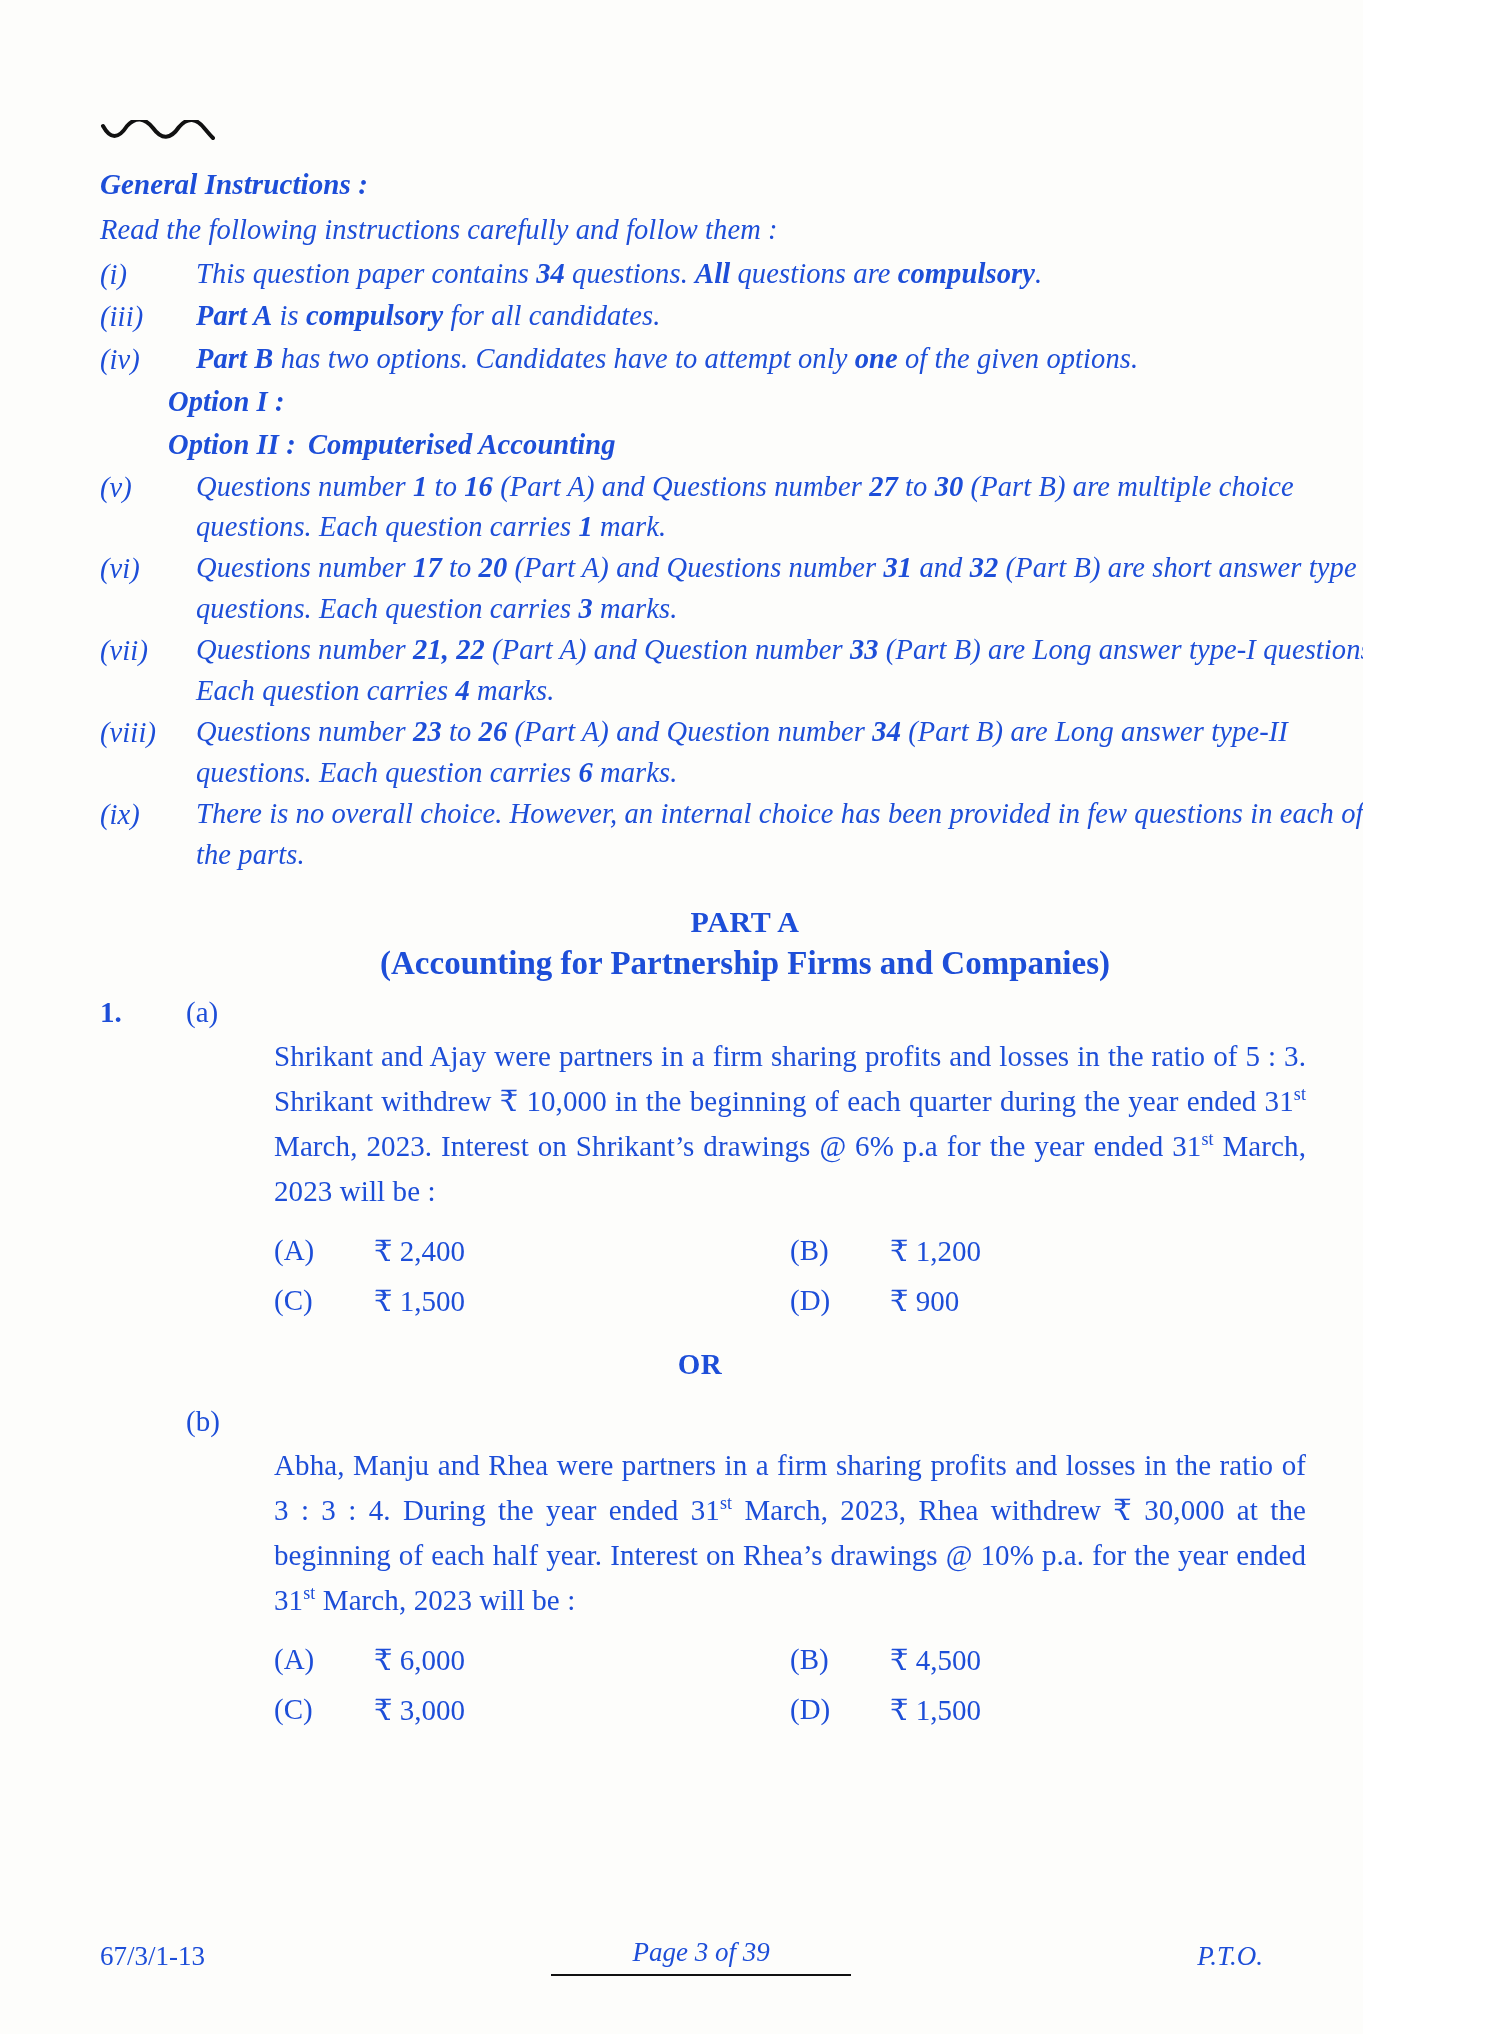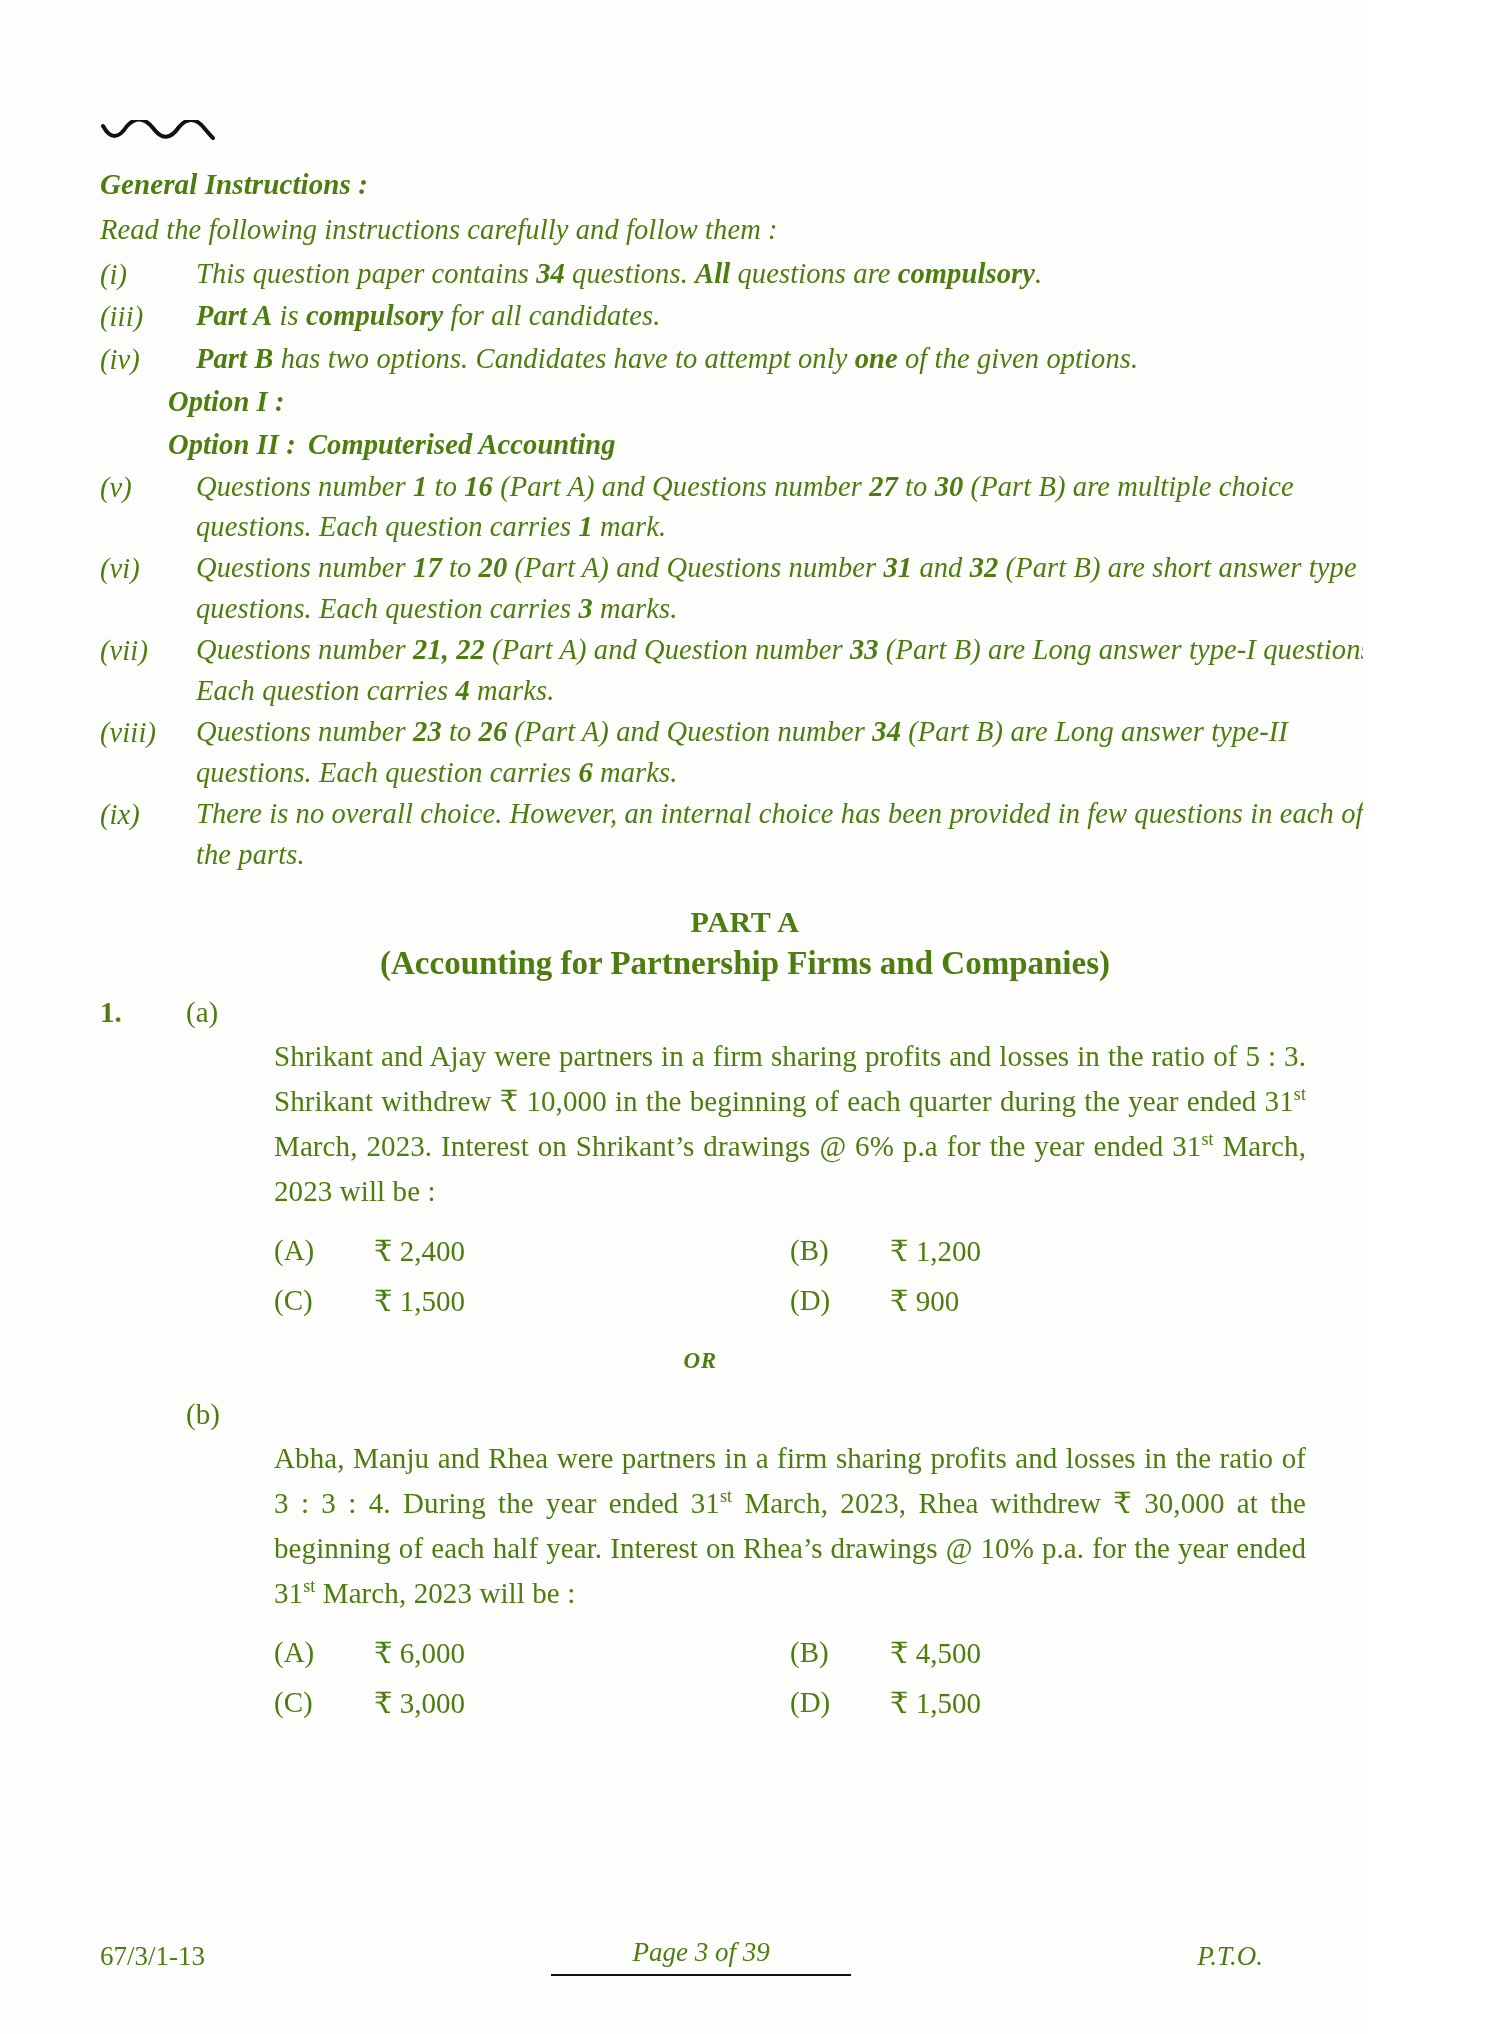--- a/index.html
+++ b/index.html
@@ -6,21 +6,21 @@
     margin: 0;
     padding: 0;
     background: #ffffff;
   }
   .page {
     position: relative;
     width: 1363px;
     height: 2034px;
     background: #fdfdfb;
     font-family: "Liberation Serif", "DejaVu Serif", serif;
-    color: #4d7c0f;
+    color: #1d4ed8;
     overflow: hidden;
   }
   .content {
     position: absolute;
     left: 100px;
     top: 120px;
     width: 1290px;
   }
 
   
@@ -143,26 +143,25 @@
     font-size: 29px;
   }
   .mcq-col { flex: 0 0 50%; display: flex; }
   .mcq-key { flex: 0 0 100px; }
   .mcq-val { flex: 1 1 auto; }
   .mcq-row2 { margin-top: 16px; }
 
   .or-sep {
     text-align: center;
     font-weight: bold;
-    font-size: 23px;
+    font-size: 29px;
     margin-top: 30px;
     margin-bottom: 22px;
     margin-left: -180px;
     letter-spacing: 0.5px;
-    font-style: italic;
   }
 
   
   .footer {
     position: absolute;
     left: 100px;
     right: 100px;
     bottom: 58px;
     display: flex;
     align-items: center;

